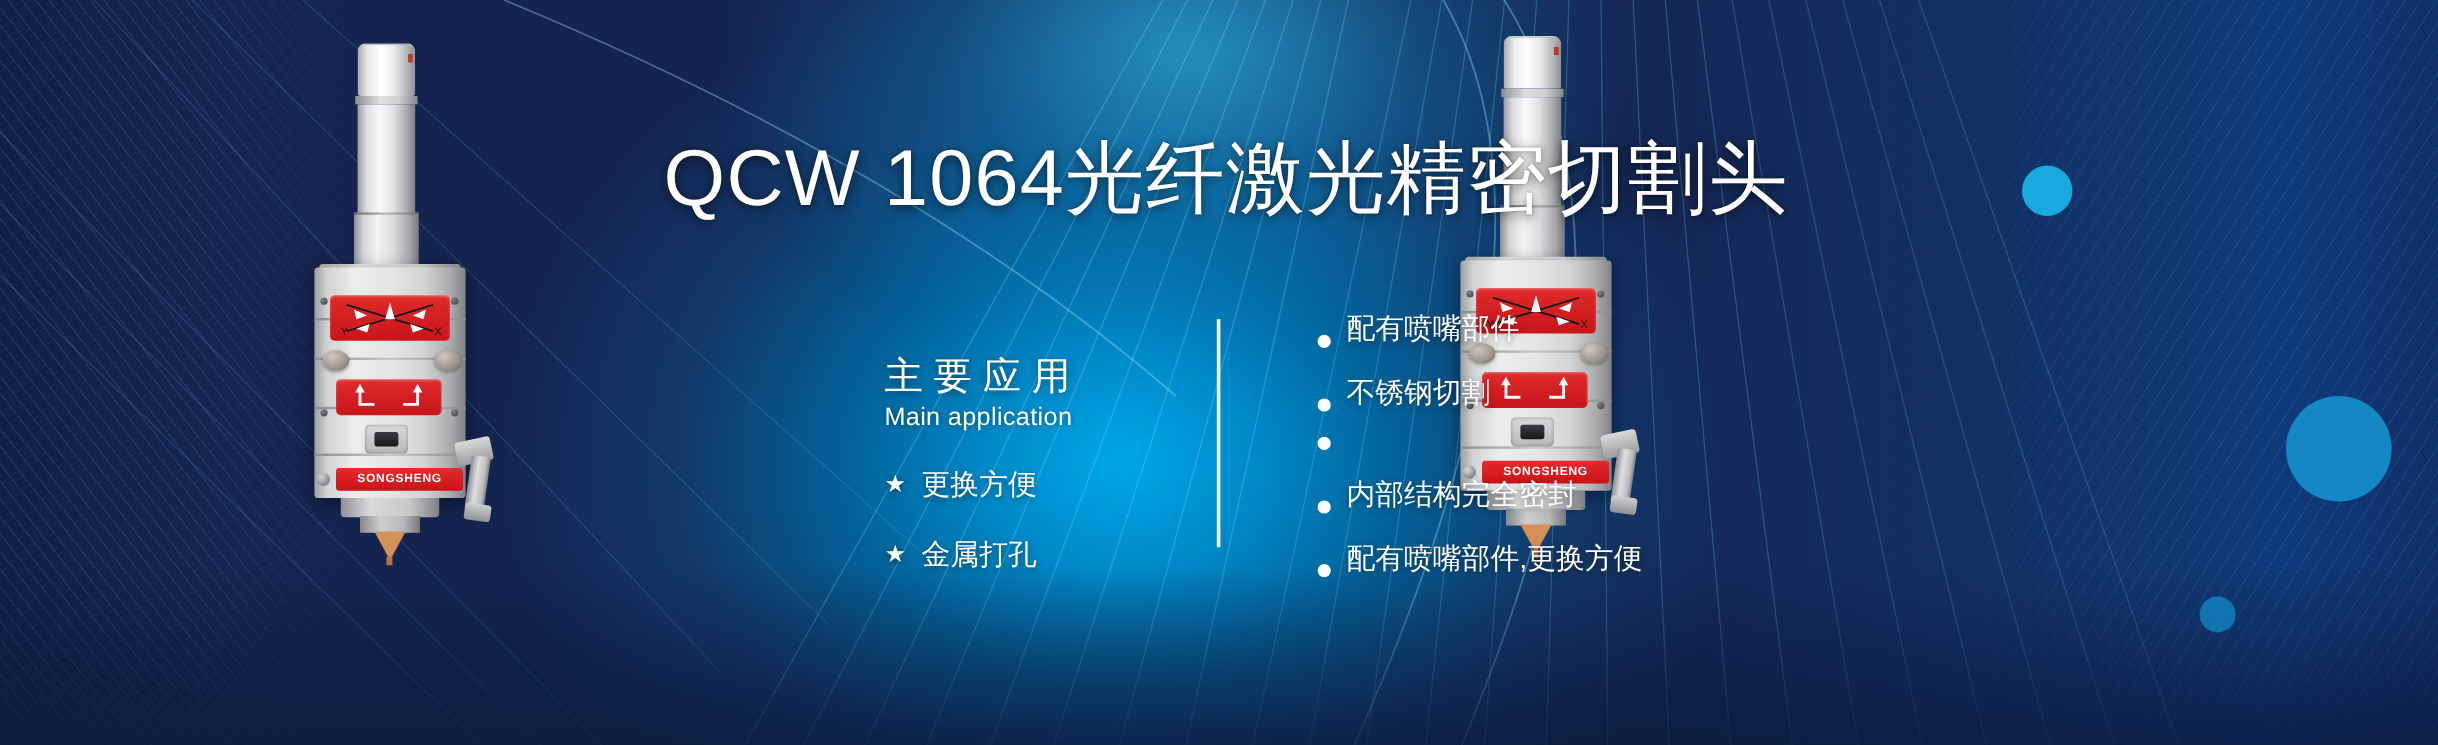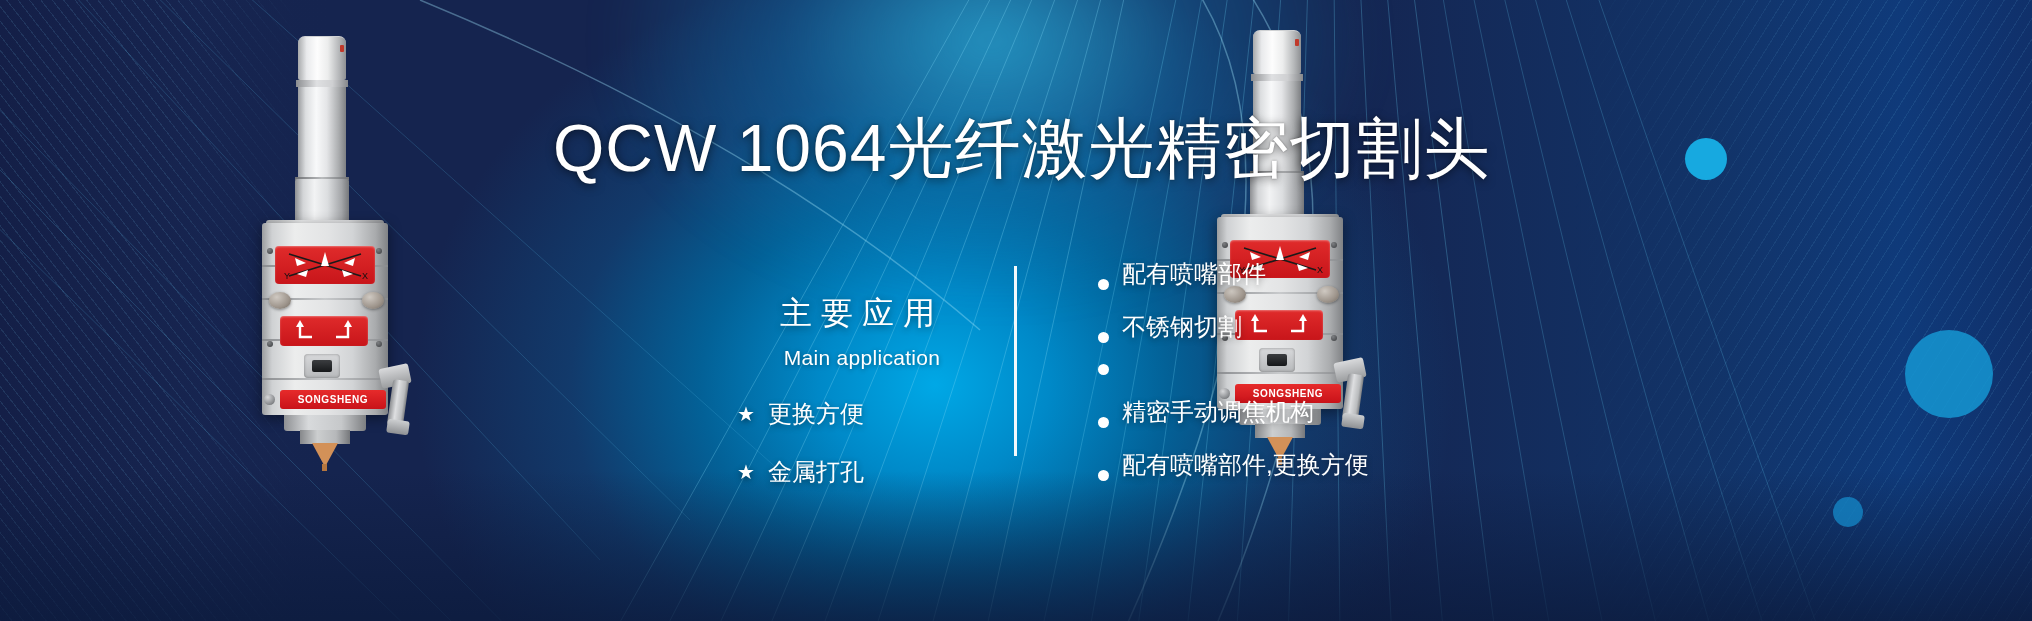--- a/index.html
+++ b/index.html
@@ -65,27 +65,27 @@
   .dot-c { left:1833px; top:497px;  width:30px;  height:30px;  background:#1484c4; opacity:.8; }
 
   
   .headline {
     position:absolute; left:553px; top:104px;
     font-size:66px; font-weight:400; color:#ffffff;
     letter-spacing:1px; white-space:nowrap;
     text-shadow:0 2px 10px rgba(0,0,0,.55), 0 0 2px rgba(0,0,0,.4);
   }
 
-  .left-col { position:absolute; left:737px; top:292px; width:250px;text-align:center; }
+  .left-col { position:absolute; left:737px; top:292px; width:250px; }
   .app-title-cn {
     font-size:32px; color:#fff; letter-spacing:9px; font-weight:400;
     text-shadow:0 2px 7px rgba(0,0,0,.45);
   }
   .app-title-en {
-    margin-top:10px; font-size:21px; color:#ffffff; font-weight:400;
+    margin-top:0; font-size:21px; color:#ffffff; font-weight:400;
     letter-spacing:.3px; text-shadow:0 1px 5px rgba(0,0,0,.4);
   }
   .star-list { margin-top:28px; }
   .star-item {
     display:flex; align-items:center; gap:13px;
     font-size:24px; color:#fff; margin-bottom:26px;
     text-shadow:0 2px 6px rgba(0,0,0,.45);
   }
   .star-glyph { font-size:20px; line-height:1; color:#fff; }
 
@@ -492,21 +492,21 @@
     </div>
     <div class="feature-item">
       <span class="bullet"></span>
       <span>不锈钢切割</span>
     </div>
     <div class="feature-item">
       <span class="bullet"></span>
     </div>
     <div class="feature-item">
       <span class="bullet"></span>
-      <span>精密手动调焦机构</span>
+      <span>内部结构完全密封</span>
     </div>
     <div class="feature-item">
       <span class="bullet"></span>
       <span>配有喷嘴部件,更换方便</span>
     </div>
   </div>
 
 </div>
 
 </body></html>

